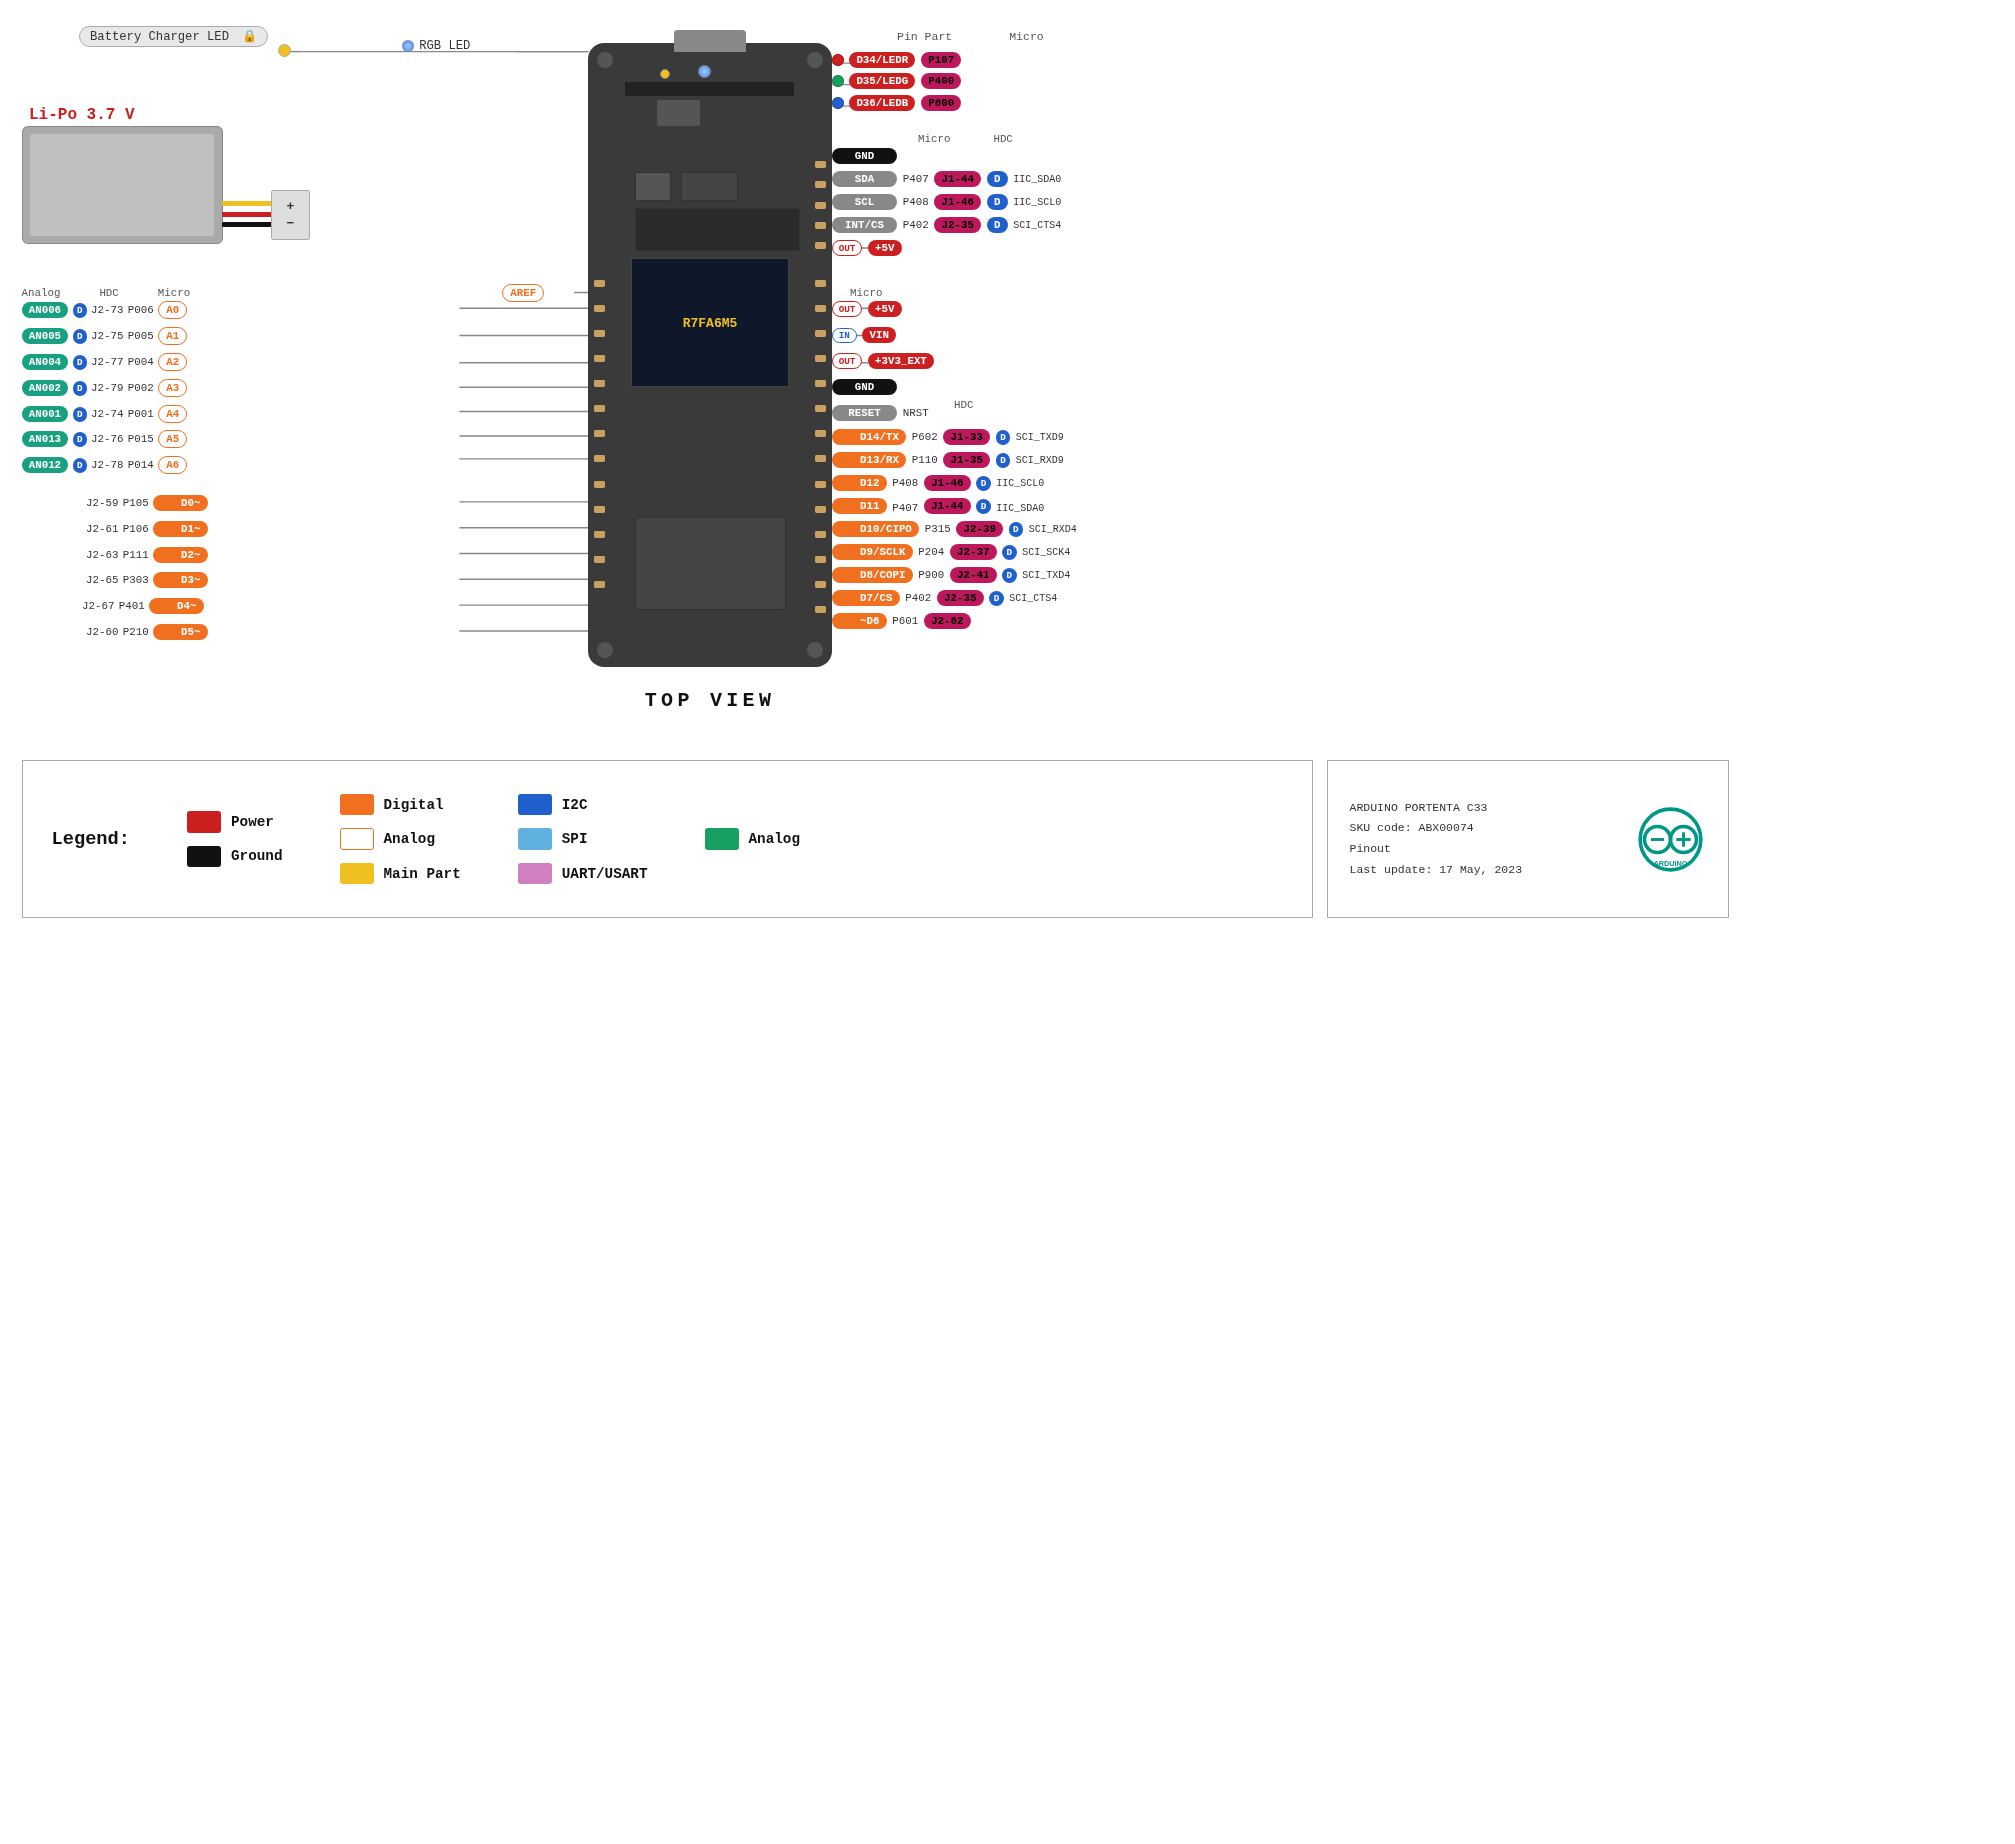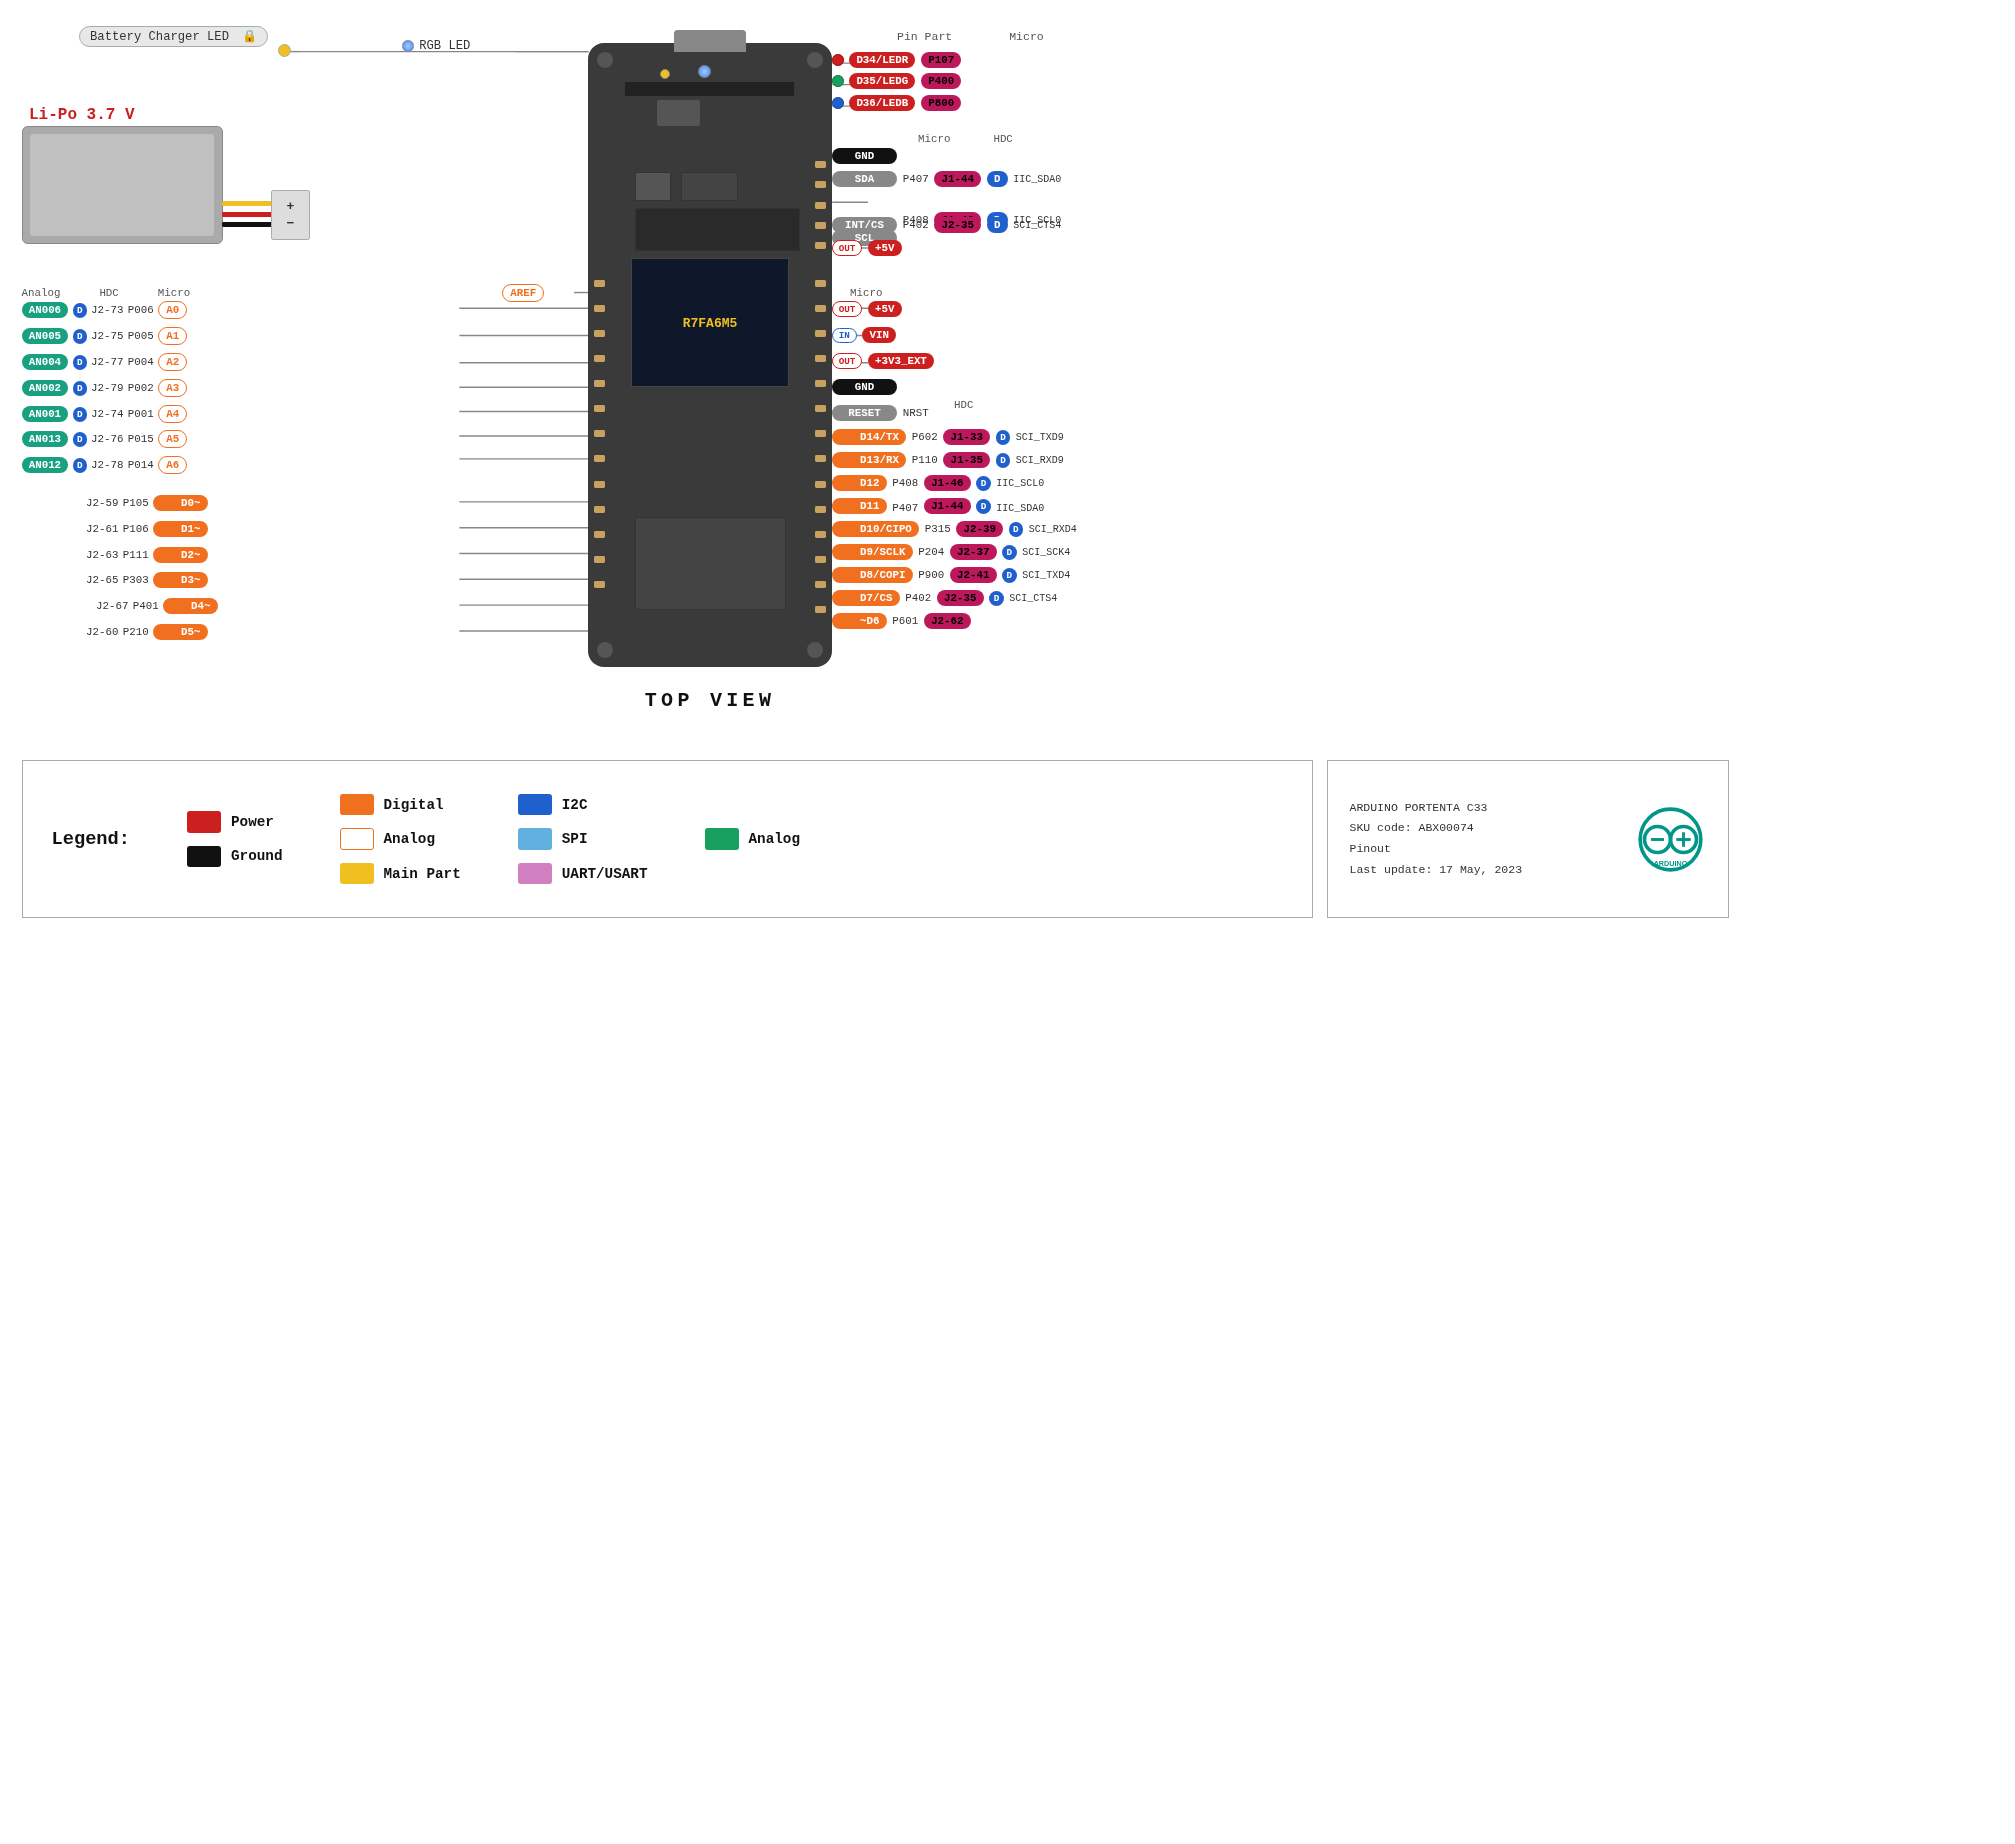--- a/index.html
+++ b/index.html
@@ -446,21 +446,21 @@
 
   <div style="position:absolute; top:171px; left:832px; display:flex; align-items:center; gap:5.7px;">
     <span class="badge badge-gray" style="min-width:65px; text-align:center;">SDA</span>
     <span class="text-micro">P407</span>
     <span class="badge badge-yellow">J1-44</span>
     <span class="badge badge-blue">D</span>
     <span class="text-plain">IIC_SDA0</span>
   </div>
 
   <div style="position:absolute; top:194px; left:832px; display:flex; align-items:center; gap:5.7px;">
-    <span class="badge badge-gray" style="min-width:65px; text-align:center;margin-top:36px;">SCL</span>
+    <span class="badge badge-gray" style="min-width:65px; text-align:center;">SCL</span>
     <span class="text-micro">P408</span>
     <span class="badge badge-yellow">J1-46</span>
     <span class="badge badge-blue">D</span>
     <span class="text-plain">IIC_SCL0</span>
   </div>
 
   <div style="position:absolute; top:217px; left:832px; display:flex; align-items:center; gap:5.7px;">
     <span class="badge badge-gray" style="min-width:65px; text-align:center;">INT/CS</span>
     <span class="text-micro">P402</span>
     <span class="badge badge-yellow">J2-35</span>
@@ -556,21 +556,21 @@
     <span class="text-micro">P111</span>
     <span class="badge badge-orange">D2~</span>
   </div>
 
   <div style="position:absolute; top:572px; left:86px; display:flex; align-items:center; gap:4.3px;">
     <span class="text-micro">J2-65</span>
     <span class="text-micro">P303</span>
     <span class="badge badge-orange">D3~</span>
   </div>
 
-  <div style="position:absolute; top:598px; left:96px; display:flex; align-items:center; gap:4.3px;">
+  <div style="position:absolute; top:598px; left:82px; display:flex; align-items:center; gap:4.3px;">
     <span class="text-micro">J2-67</span>
     <span class="text-micro">P401</span>
     <span class="badge badge-orange">D4~</span>
   </div>
 
   <div style="position:absolute; top:624px; left:86px; display:flex; align-items:center; gap:4.3px;">
     <span class="text-micro">J2-60</span>
     <span class="text-micro">P210</span>
     <span class="badge badge-orange">D5~</span>
   </div>

